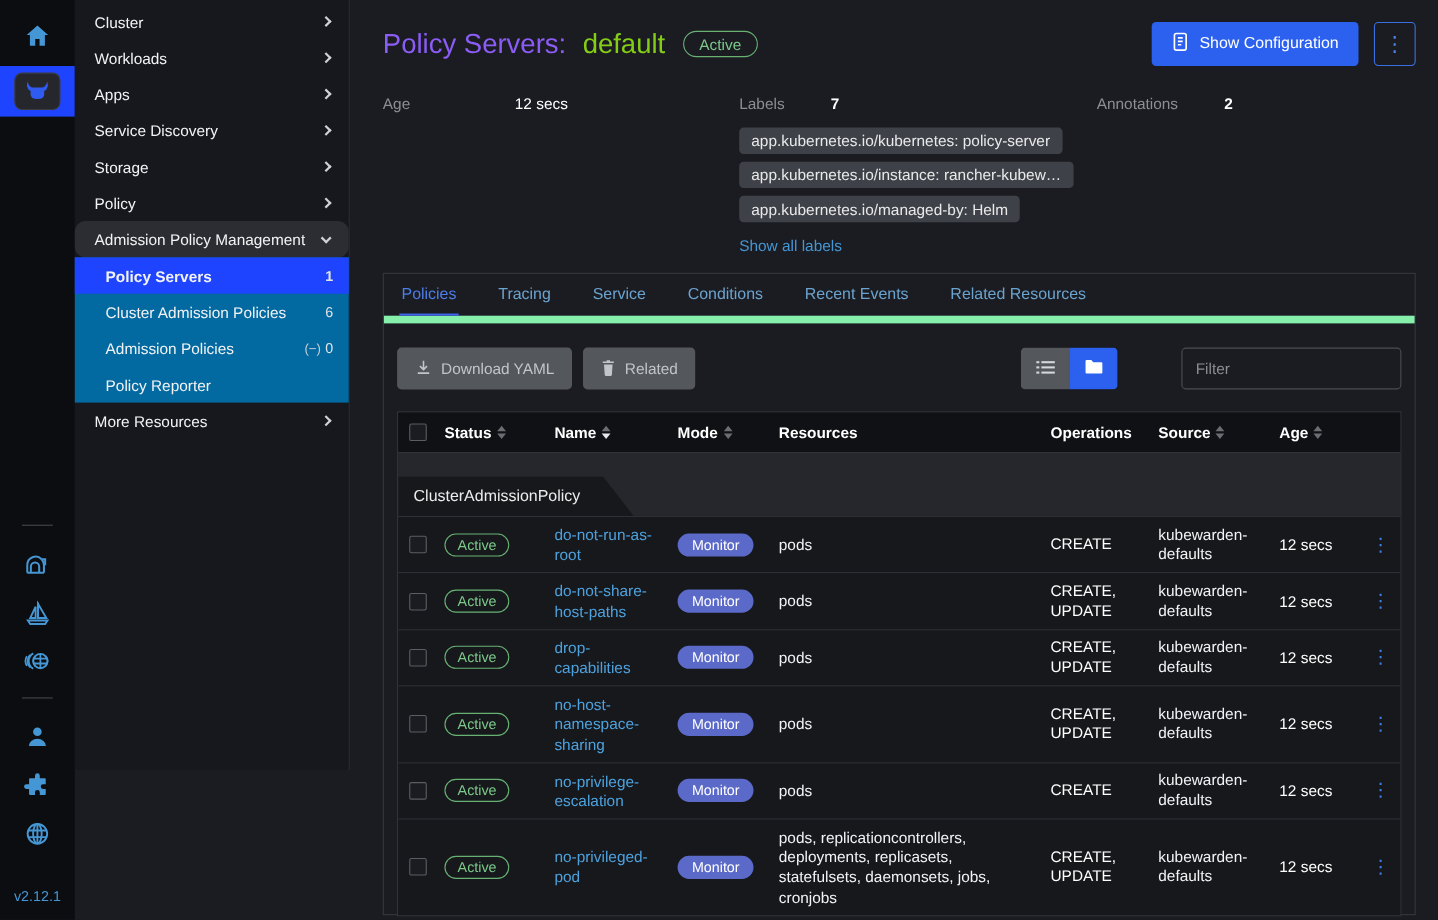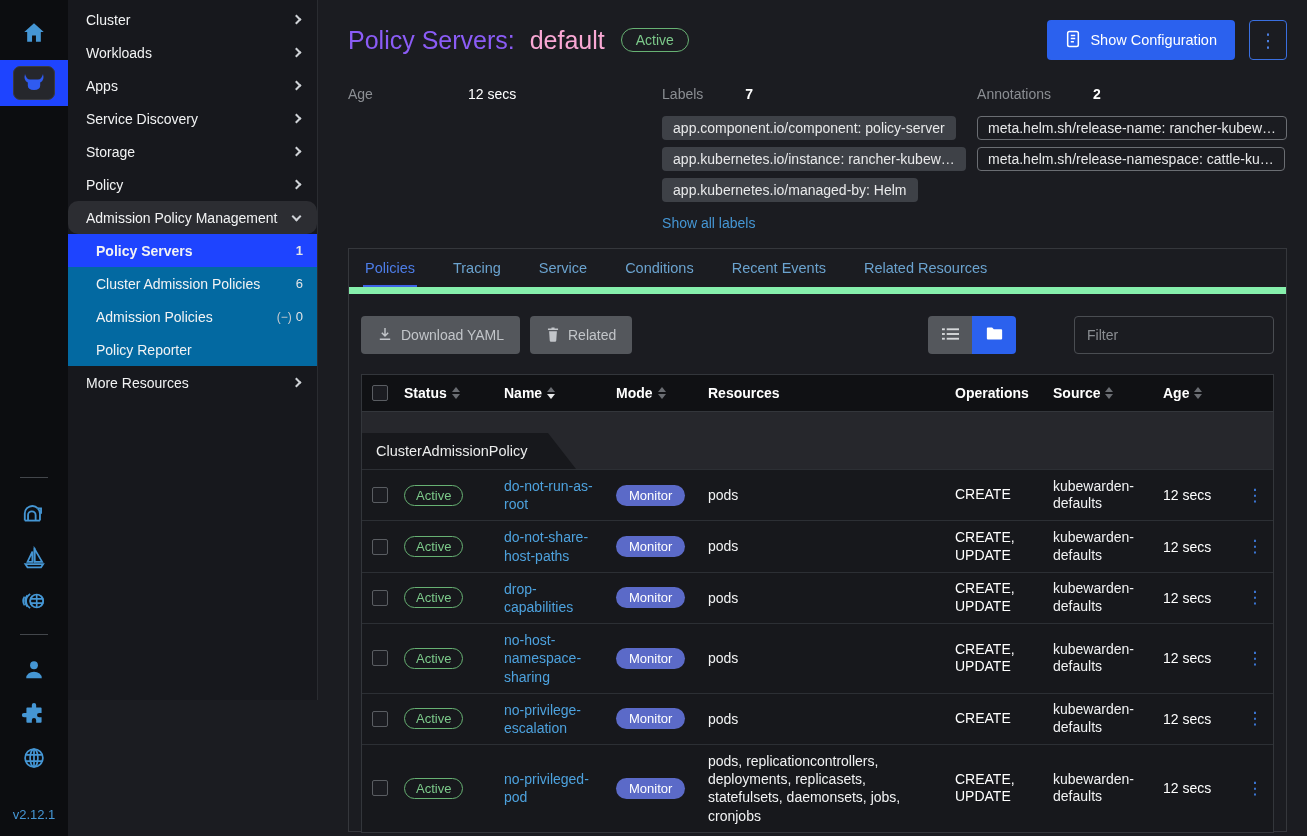--- a/index.html
+++ b/index.html
@@ -35,21 +35,21 @@
   .nav-child .lbl { flex:1; }
   .nav-child.selected { background:#1e44ff; font-weight:bold; }
   .nav-count { font-size:13px; color:#e3e4e6; }
   .count-icon { font-size:12px; color:#c9ccd0; margin-right:4px; }
 
   
   .main { position:absolute; left:318px; top:0; width:989px; height:836px; padding:20px 20px 0 30px; }
   .title-row { display:flex; align-items:center; }
   .page-title { font-size:25px; font-weight:400; }
   .page-title .pfx { color:#8b5cf6; }
-  .page-title .nm { color:#f9a8d4; margin-left:8px; }
+  .page-title .nm { color:#84cc16; margin-left:8px; }
   .badge-active-lg { margin-left:16px; border:1px solid #67b173; color:#7cc98a; border-radius:14px;
     padding:3px 14px; font-size:14px; }
   .title-actions { margin-left:auto; display:flex; align-items:center; gap:14px; }
   .btn-primary { height:40px; background:#2b61ee; color:#fff; border:none; border-radius:4px;
     padding:0 18px; font-size:14.5px; display:flex; align-items:center; gap:9px; cursor:pointer;
     font-family:inherit; }
   .btn-kebab { width:38px; height:40px; background:transparent; border:1px solid #3a6fe0; border-radius:4px;
     cursor:pointer; color:#4d82e8; font-size:19px; line-height:1; }
   .kebab-glyph::before { content:"\22EE"; }
 
@@ -284,34 +284,30 @@
     <div class="meta-col-age">
       <span class="meta-lab">Age</span>
       <span class="meta-val">12 secs</span>
     </div>
     <div class="meta-col-labels">
       <div class="meta-head">
         <span class="meta-lab">Labels</span>
         <span class="meta-count">7</span>
       </div>
       <div class="chips">
-        <span class="chip">app.component.io/component: policy-server</span>
+        <span class="chip">app.kubernetes.io/kubernetes: policy-server</span>
         <span class="chip">app.kubernetes.io/instance: rancher-kubew…</span>
         <span class="chip">app.kubernetes.io/managed-by: Helm</span>
       </div>
       <span class="link">Show all labels</span>
     </div>
     <div class="meta-col-ann">
       <div class="meta-head">
         <span class="meta-lab">Annotations</span>
         <span class="meta-count">2</span>
-      </div>
-      <div class="chips">
-        <span class="chip chip-outline">meta.helm.sh/release-name: rancher-kubew…</span>
-        <span class="chip chip-outline">meta.helm.sh/release-namespace: cattle-ku…</span>
       </div>
     </div>
   </div>
 
   <section class="panel">
     <div class="tabs">
       <span class="tab active">Policies</span>
       <span class="tab">Tracing</span>
       <span class="tab">Service</span>
       <span class="tab">Conditions</span>

